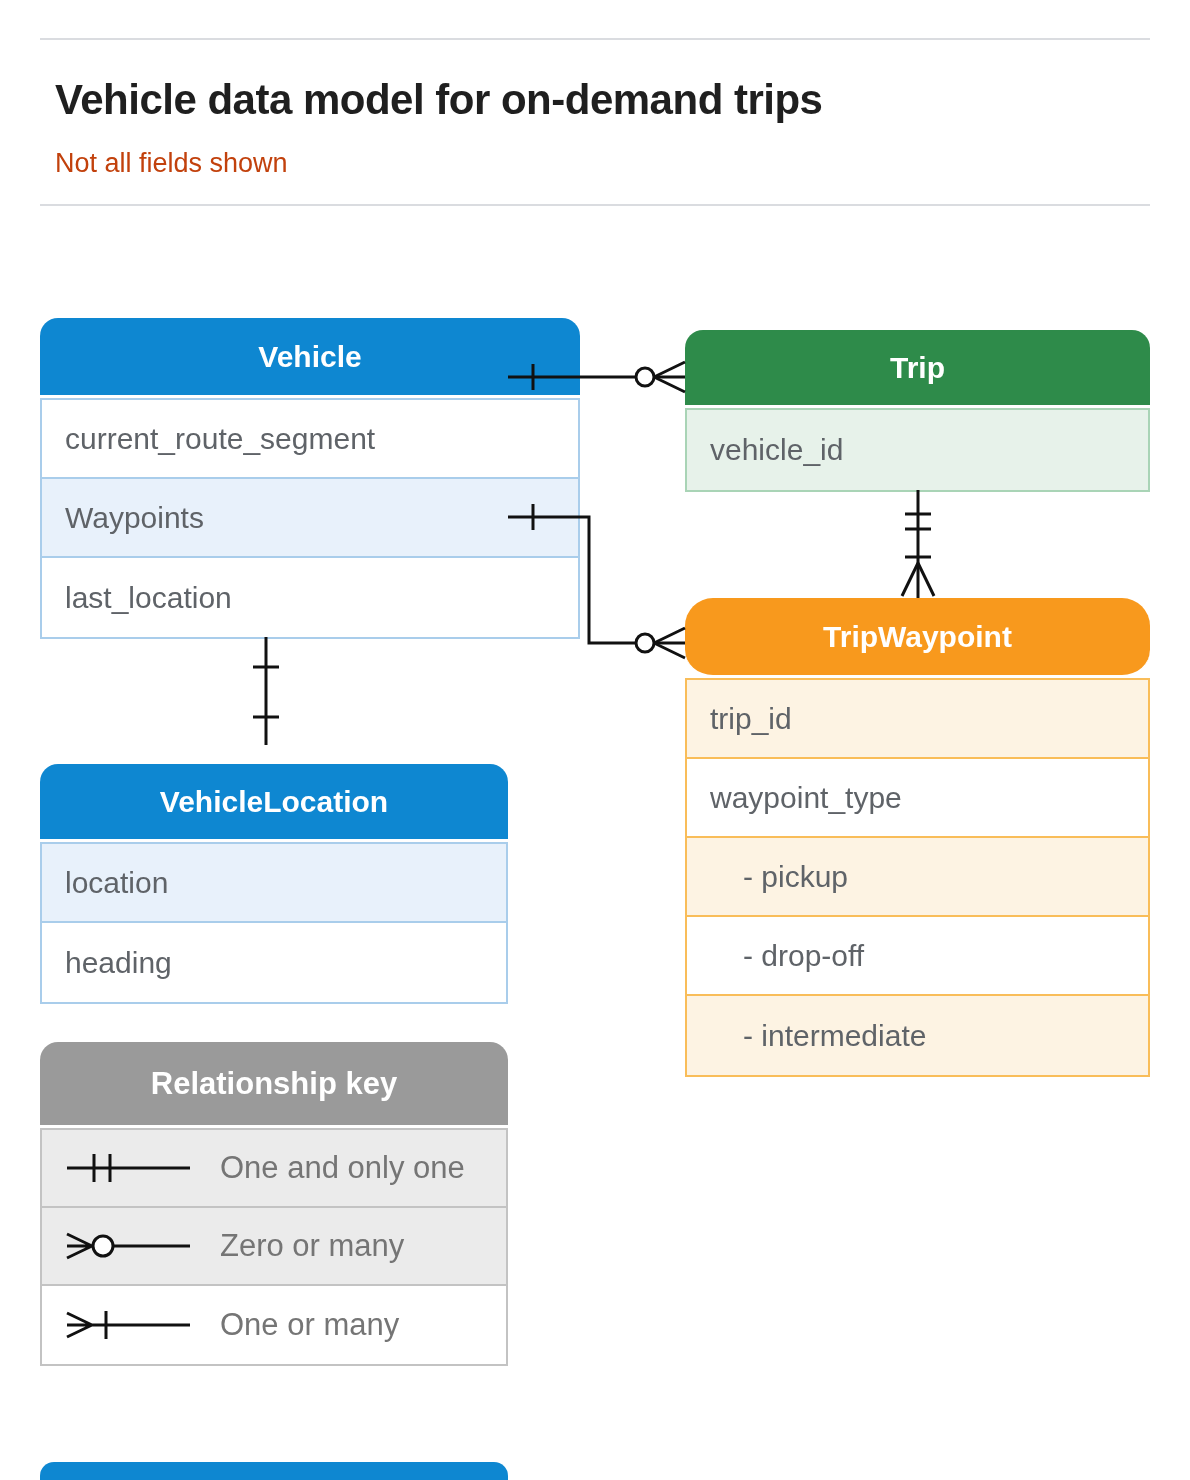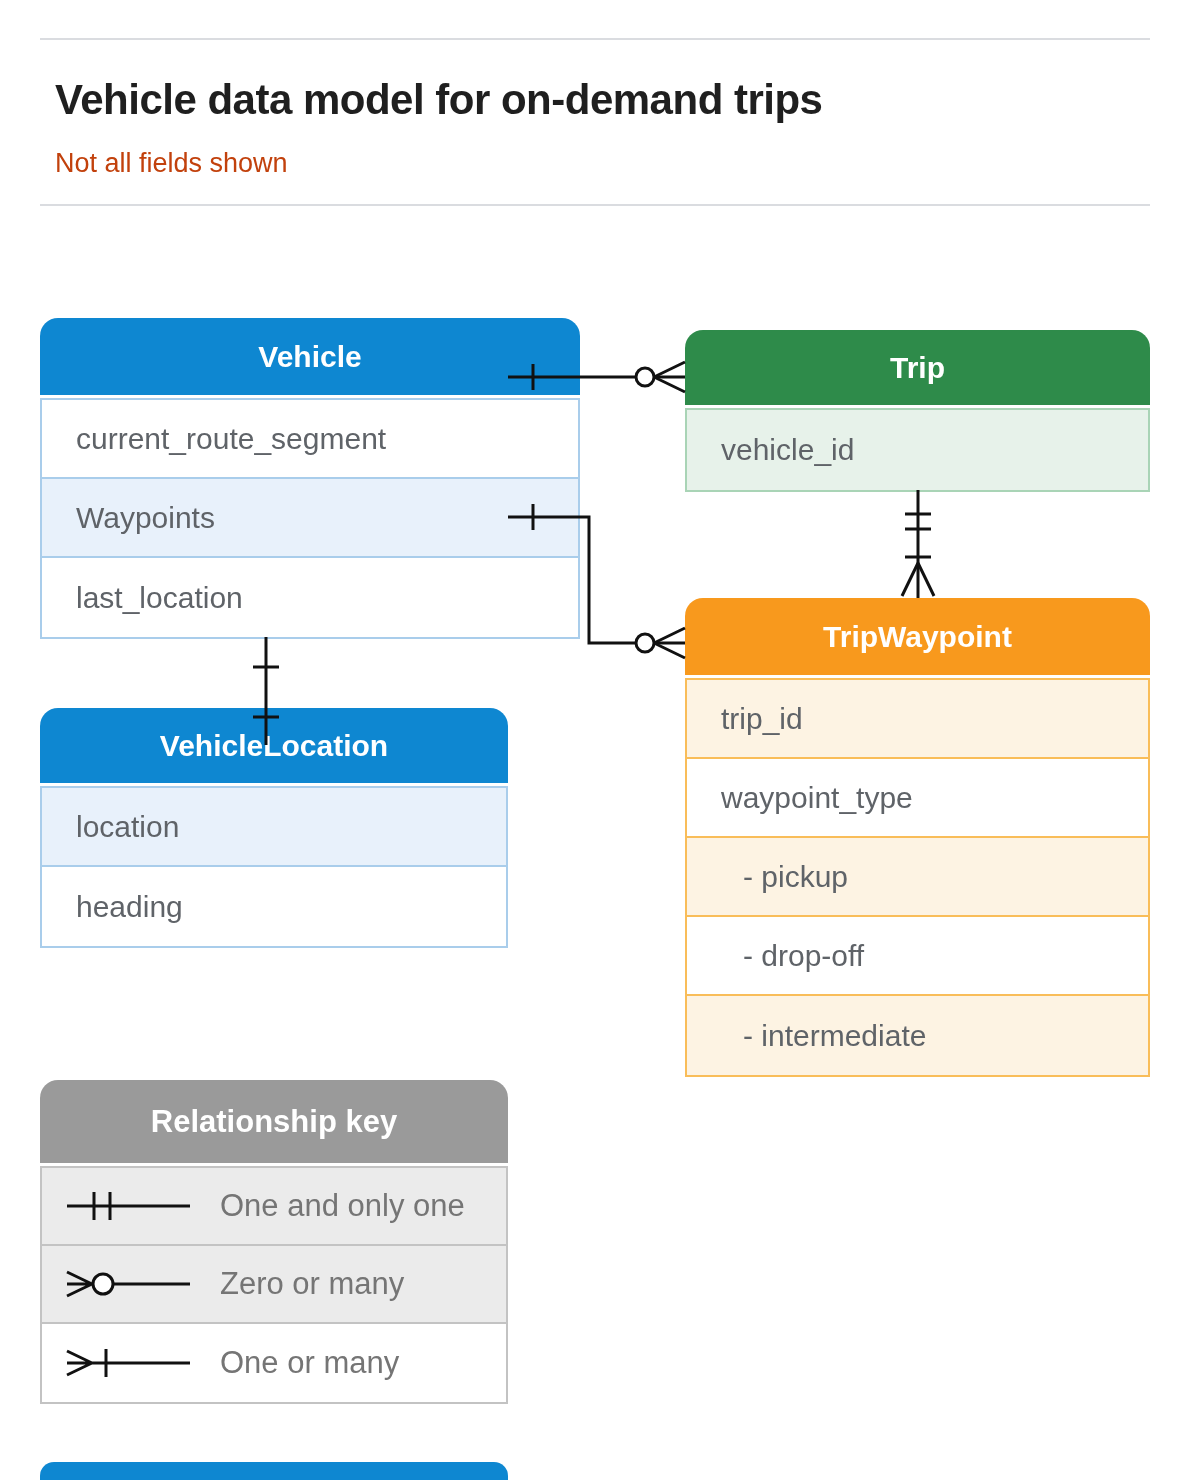--- a/index.html
+++ b/index.html
@@ -26,21 +26,21 @@
   .entity-header{
     display:flex;align-items:center;justify-content:center;
     color:#ffffff;font-weight:700;font-size:30px;
     border-radius:18px 18px 0 0;
     border-bottom:3px solid #ffffff;
     box-sizing:border-box;
   }
   .entity-rows{background:#ffffff;box-sizing:border-box;}
   .row{
     display:flex;align-items:center;
-    padding-left:34px;box-sizing:border-box;
+    padding-left:23px;box-sizing:border-box;
     font-size:30px;color:#5f6368;
   }
   .row.indent{padding-left:56px;}
   .row:last-child{border-bottom:none !important;}
 
   
   .blue .entity-header{background:#0e87d1;}
   .blue .entity-rows{border:2px solid #a9cdeb;}
   .blue .row{height:79px;border-bottom:2px solid #a9cdeb;}
   .blue .row.tint{background:#e8f1fb;}
@@ -61,24 +61,24 @@
   .gray .entity-header{background:#9a9a9a;}
   .gray .entity-rows{border:2px solid #c3c3c3;}
   .gray .row{height:78px;border-bottom:2px solid #c3c3c3;color:#757575;font-size:31px;padding-left:0;}
   .gray .row.tint{background:#ebebeb;}
 
   #vehicle{left:40px;top:318px;width:540px;}
   #vehicle .entity-header{height:80px;}
   #trip{left:685px;top:330px;width:465px;}
   #trip .entity-header{height:78px;}
   #trip-waypoint{left:685px;top:598px;width:465px;}
-  #trip-waypoint .entity-header{height:80px;}
-  #vehicle-location{left:40px;top:708px;width:468px;}
+  #trip-waypoint .entity-header{height:80px;border-radius:28px;}
+  #vehicle-location{left:40px;top:764px;width:468px;}
   #vehicle-location .entity-header{height:78px;}
-  #legend{left:40px;top:1042px;width:468px;margin-top:38px;}
+  #legend{left:40px;top:1042px;width:468px;}
   #legend .entity-header{height:86px;font-size:31px;}
 
   .legend-symbol{width:130px;height:40px;margin-left:20px;flex:none;}
   .legend-label{margin-left:28px;}
 
   #connector-layer{
     position:absolute;left:0;top:0;width:1190px;height:1480px;
     pointer-events:none;
   }
 

